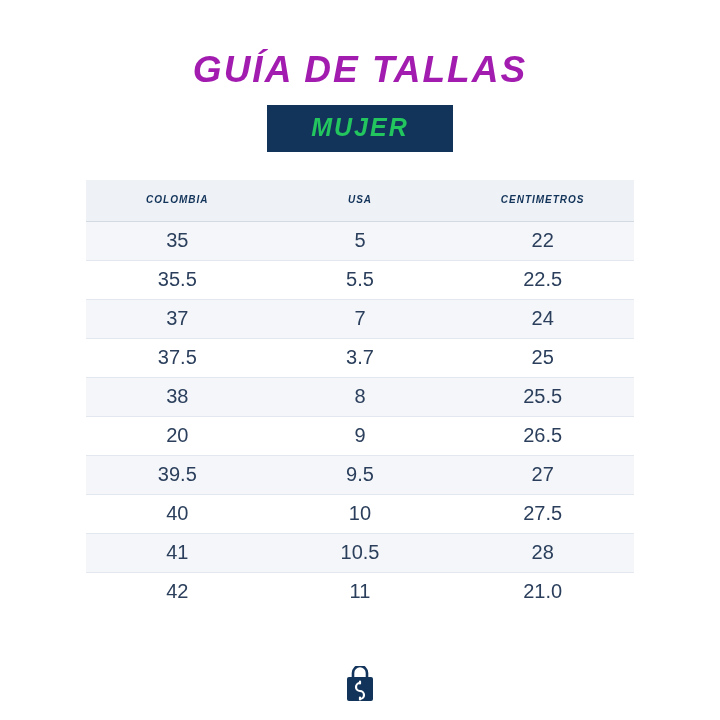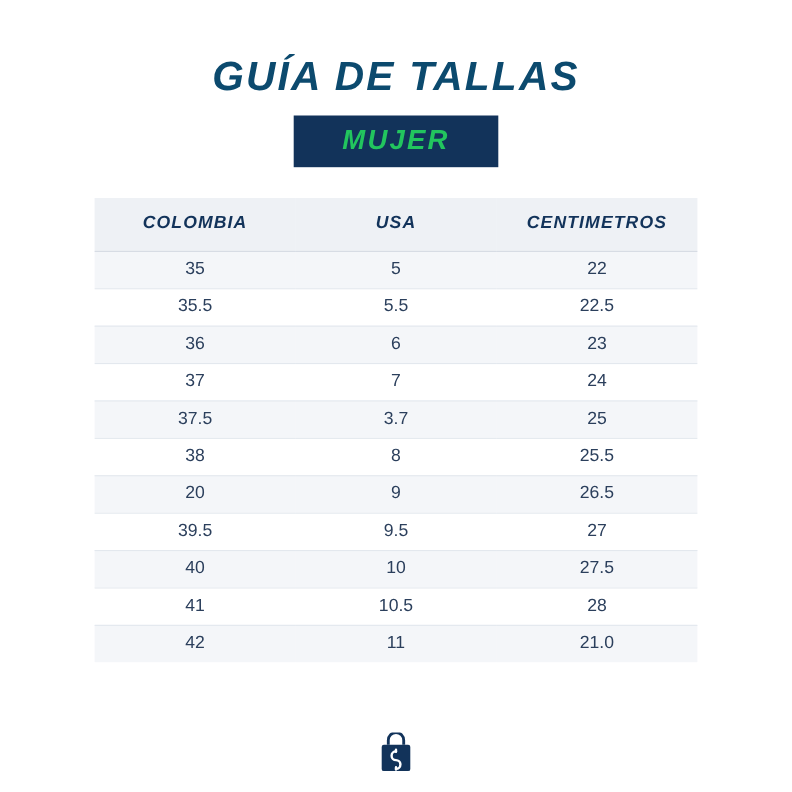--- a/index.html
+++ b/index.html
@@ -22,21 +22,21 @@
     display: flex;
     flex-direction: column;
     align-items: center;
   }
   .title {
     margin-top: 50px;
     font-size: 37px;
     font-weight: bold;
     font-style: italic;
     letter-spacing: 2px;
-    color: #0c4a6e;
+    color: #a21caf;
     text-align: center;
     line-height: 1.1;
   }
   .subtitle-box {
     margin-top: 14px;
     background: #12335a;
     color: #22c55e;
     padding: 8px 44px 10px 44px;
     font-size: 25px;
     font-weight: bold;
@@ -47,32 +47,32 @@
   .table-wrap {
     margin-top: 28px;
     width: 548px;
   }
   table {
     width: 100%;
     border-collapse: collapse;
     table-layout: fixed;
   }
   thead th {
-    font-size: 16px;
+    font-size: 10px;
     font-weight: bold;
     font-style: italic;
     letter-spacing: 1px;
     color: #12335a;
     padding: 14px 0 16px 0;
     text-align: center;
     background: #eef1f5;
     border-bottom: 1px solid #d4dae2;
   }
   tbody td {
-    font-size: 16px;
+    font-size: 20px;
     color: #2b3f5c;
     text-align: center;
     padding: 7px 0 8px 0;
     border-bottom: 1px solid #e3e8ee;
   }
   tbody tr:nth-child(odd) td {
     background: #f4f6f9;
   }
   tbody tr:nth-child(even) td {
     background: #ffffff;
@@ -110,25 +110,20 @@
       <tbody>
         <tr>
           <td>35</td>
           <td>5</td>
           <td>22</td>
         </tr>
         <tr>
           <td>35.5</td>
           <td>5.5</td>
           <td>22.5</td>
-        </tr>
-        <tr>
-          <td>36</td>
-          <td>6</td>
-          <td>23</td>
         </tr>
         <tr>
           <td>37</td>
           <td>7</td>
           <td>24</td>
         </tr>
         <tr>
           <td>37.5</td>
           <td>3.7</td>
           <td>25</td>

